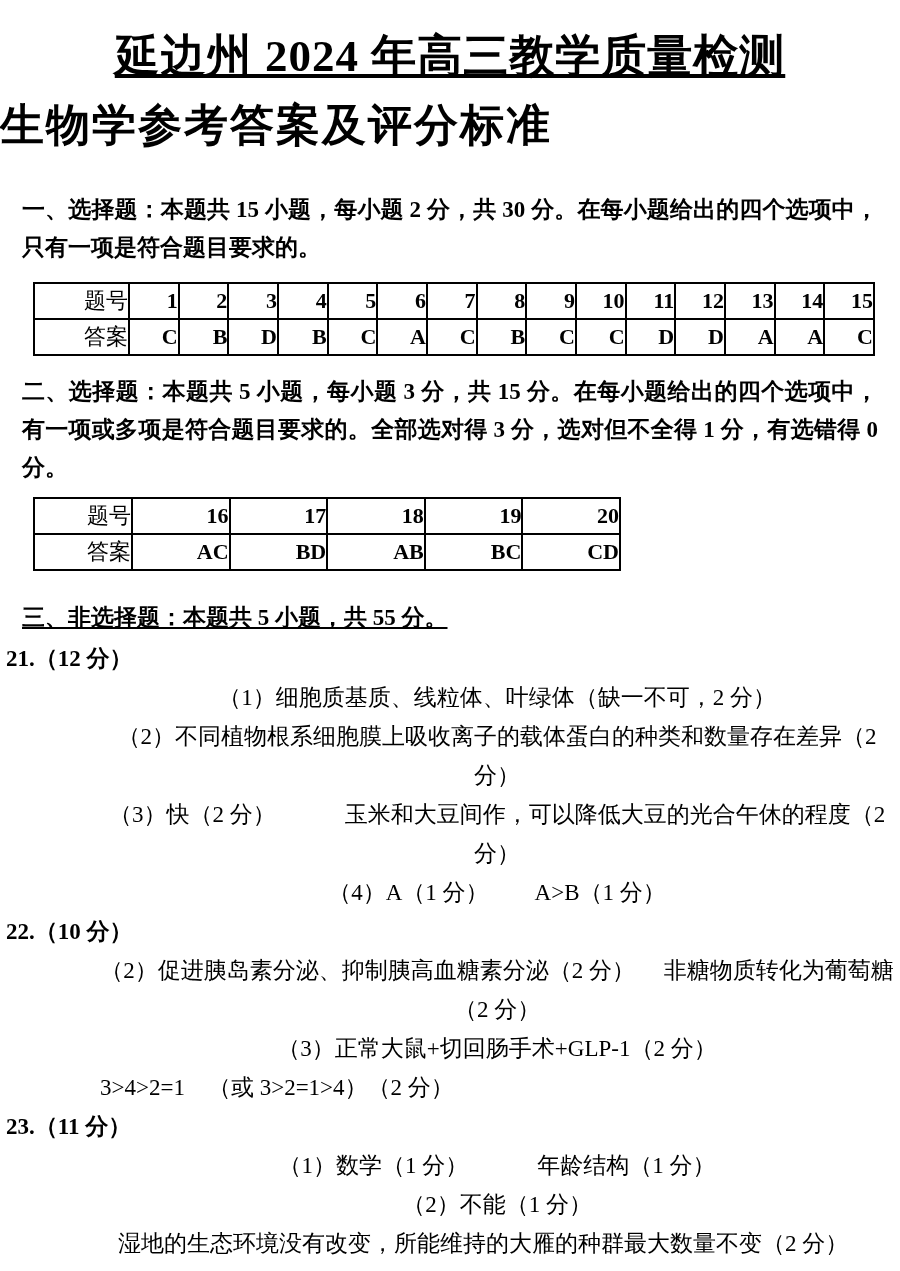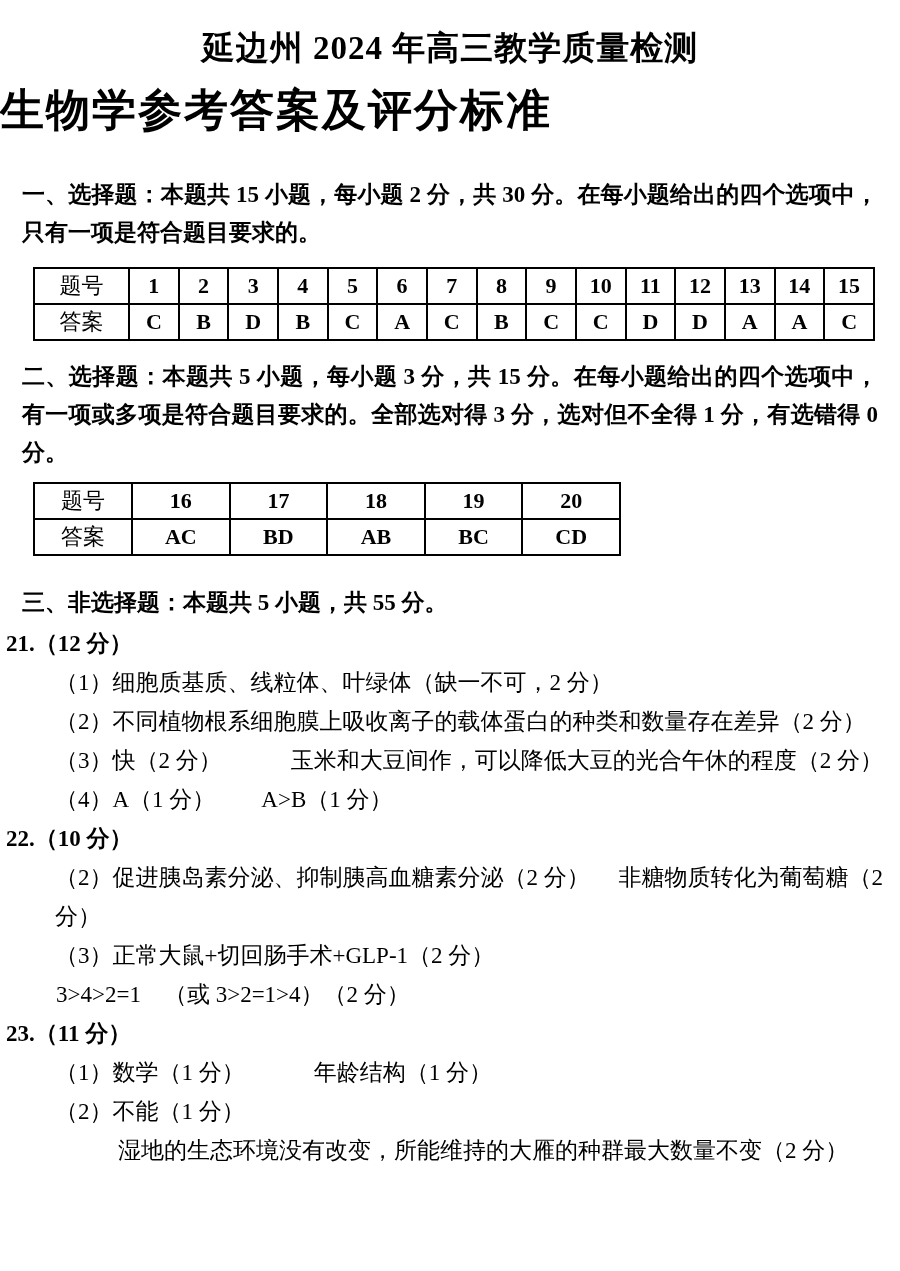--- a/index.html
+++ b/index.html
@@ -9,71 +9,72 @@
     height: 1271px;
     font-family: "Liberation Serif", serif;
     color: #000000;
     overflow: hidden;
   }
   .page { position: relative; width: 900px; height: 1271px; background: #fff; }
 
   .doc-title {
     margin-top: 26px;
     text-align: center;
-    font-size: 33px;
+    font-size: 45px;
     font-weight: bold;
     letter-spacing: 1px;
     white-space: pre-wrap;
+    text-decoration: underline;
   }
   .doc-subtitle {
     margin-top: 10px;
     text-align: left;
     font-size: 44px;
     font-weight: bold;
     letter-spacing: 2px;
     white-space: pre-wrap;
   }
 
   .sec-heading {
     margin: 0 22px;
     font-size: 23px;
     font-weight: bold;
     line-height: 38px;
     white-space: pre-wrap;
     text-align: justify;
   }
   .sec-heading.first { margin-top: 36px; }
   .sec-heading.second { margin-top: 17px; }
-  .sec-heading.third { margin-top: 28px; text-align: left; }
+  .sec-heading.third { margin-top: 28px; text-align: left; text-decoration: underline; }
 
   table.answer-table {
     border-collapse: collapse;
     table-layout: fixed;
     margin-left: 33px;
     background: #fff;
   }
   table.answer-table.t1 { margin-top: 15px; width: 842px; }
   table.answer-table.t2 { margin-top: 10px; width: 588px; }
   table.answer-table td {
     border: 2px solid #000;
     height: 36px;
-    text-align: center;
+    text-align: right;
     vertical-align: middle;
     font-size: 22px;
     overflow: hidden;
   }
   table.answer-table td.rowlabel { font-weight: normal; }
   table.answer-table td.val { font-weight: bold; }
 
   .qblock { font-size: 23px; line-height: 39px; }
   .qblock .qline { white-space: pre-wrap; }
   .ind-0 { padding-left: 6px; }
-  .ind-1 { padding-left: 55px; }
+  .ind-1 { padding-left: 94px; text-align: center; }
   .ind-2 { padding-left: 118px; }
-  .ind-3 { padding-left: 56px; }
+  .ind-3 { padding-left: 100px; }
   .qnum { font-weight: bold; }
   .questions-wrap { margin-top: 2px; }
 </style>
 </head>
 <body>
 
 <div class="page">
 
   <div class="doc-title">延边州 2024 年高三教学质量检测</div>
   <div class="doc-subtitle">生物学参考答案及评分标准</div>

